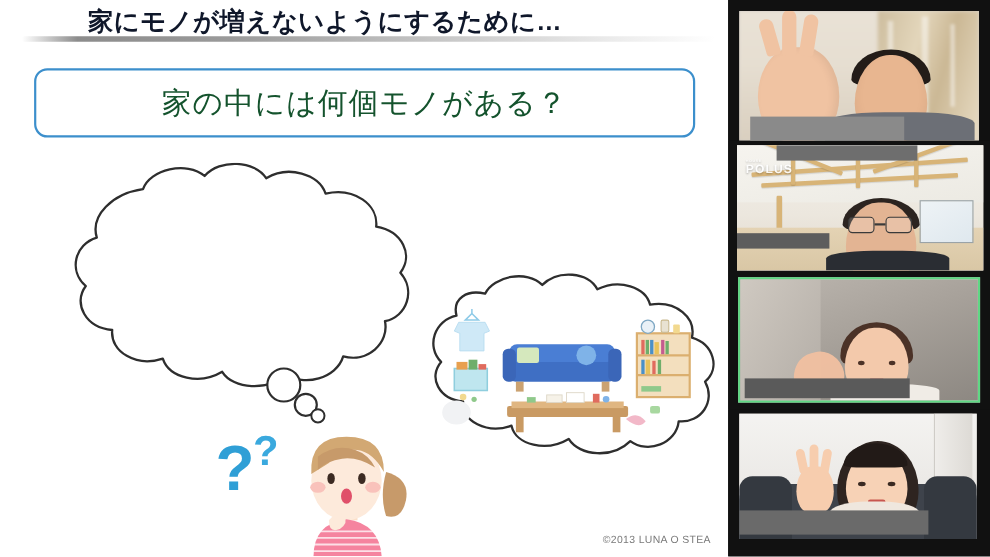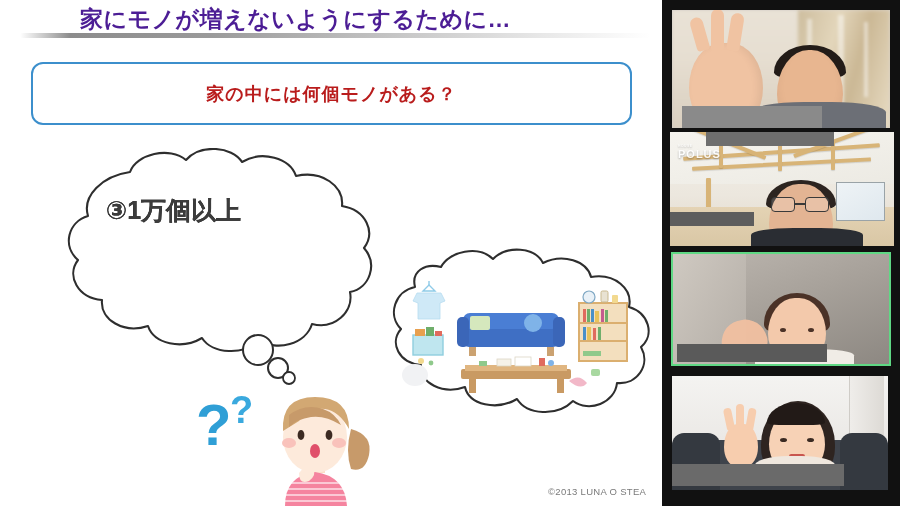--- a/index.html
+++ b/index.html
@@ -13,37 +13,37 @@
 
   
   #slide{
     position:absolute; left:0; top:0; width:662px; height:506px;
     background:#ffffff; overflow:hidden;
   }
 
   
   .slide-title{
     position:absolute; left:80px; top:4px;
-    font-size:23px; font-weight:bold; color:#4c1d95;
+    font-size:23px; font-weight:bold; color:#0f172a;
     letter-spacing:0.5px; white-space:nowrap;
   }
   .title-rule{
     position:absolute; left:20px; top:33px; width:630px; height:5px;
     background:linear-gradient(to right,#ffffff 0%,#8c8c8c 8%,#9a9a9a 30%,#c9c9c9 62%,#ebebeb 85%,#ffffff 100%);
     border-radius:2px;
   }
 
   
   .qbox{
     position:absolute; left:31px; top:62px; width:601px; height:63px;
     border:2.5px solid #3c8fcc; border-radius:12px; background:#ffffff;
     display:flex; align-items:center; justify-content:center;
   }
   .qbox-text{
-    font-size:18px; font-weight:bold; color:#b91c1c; letter-spacing:1px;
+    font-size:27px; font-weight:normal; color:#14532d; letter-spacing:1px;
     white-space:nowrap;
   }
 
   
   .bubble-left{ position:absolute; left:18px; top:148px; width:375px; height:215px; }
   .opts{
     position:absolute; left:88px; top:46px;
     font-size:25px; font-weight:bold; color:#3c3c3c;
     line-height:1.33; letter-spacing:0px; white-space:nowrap;
   }
@@ -203,21 +203,20 @@
                  C336 164 316 182 294 176
                  C288 196 258 204 242 192
                  C226 208 194 206 184 190
                  C164 202 136 196 130 178
                  C106 186 82 172 84 152
                  C60 150 48 128 60 112
                  C44 98 50 74 70 68
                  C64 48 84 28 112 24 Z" fill="#ffffff" stroke="#2e2e2e" stroke-width="2.1" stroke-linejoin="round"></path>
       </svg>
       <div class="opts">
-        <div>③1万個以上</div>
       </div>
       
       <svg style="position:absolute;left:218px;top:180px" width="70" height="60">
         <circle cx="22" cy="22" r="15" fill="#fff" stroke="#2e2e2e" stroke-width="2"></circle>
         <circle cx="42" cy="40" r="10" fill="#fff" stroke="#2e2e2e" stroke-width="2"></circle>
         <circle cx="53" cy="50" r="6" fill="#fff" stroke="#2e2e2e" stroke-width="1.8"></circle>
       </svg>
     </div>
 
     <div class="bubble-right">

